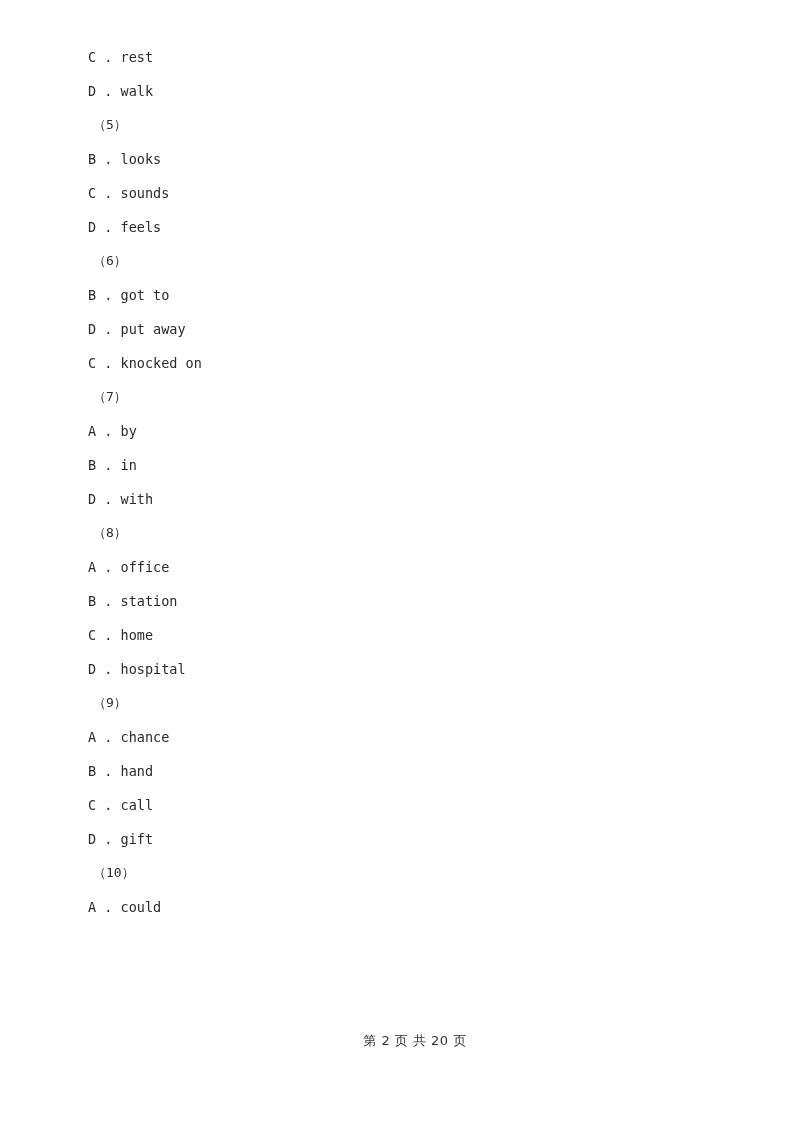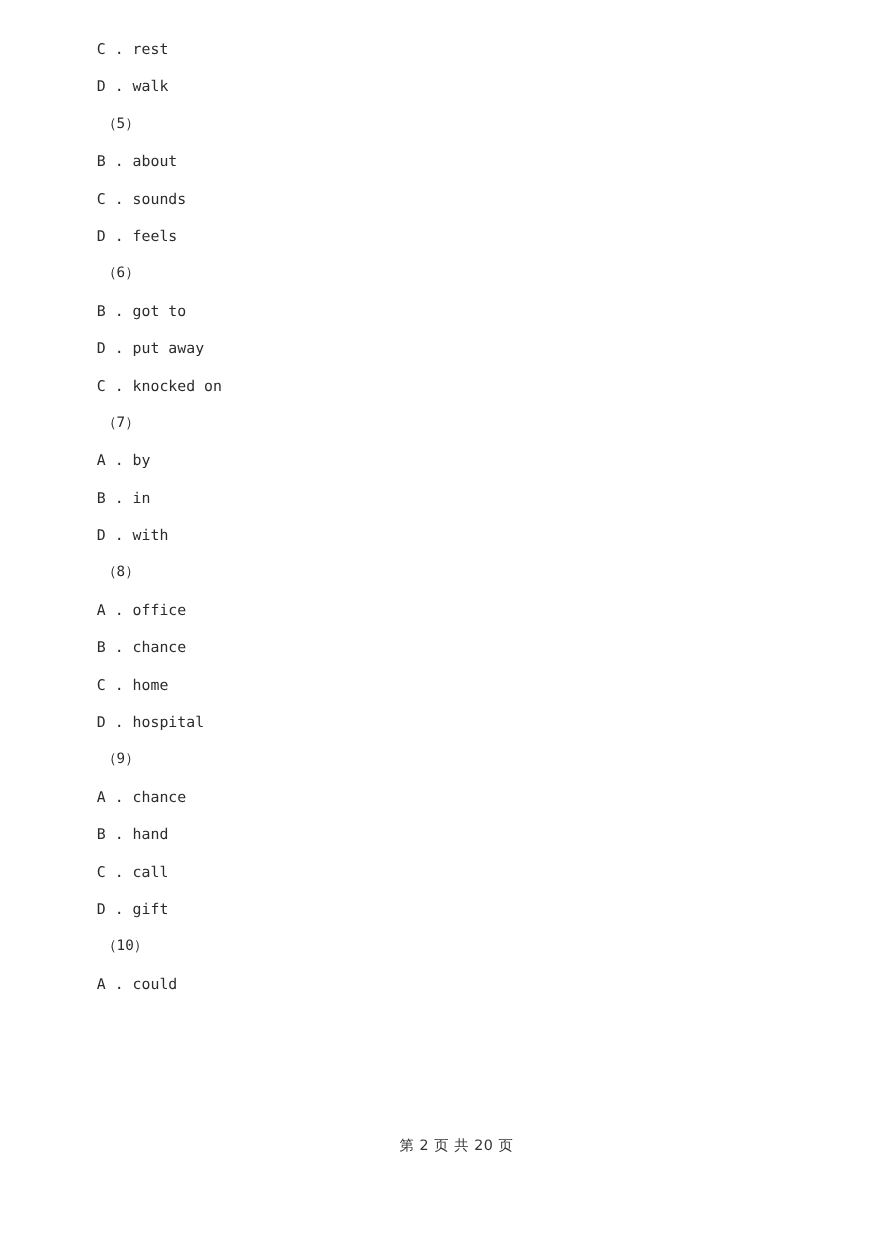--- a/index.html
+++ b/index.html
@@ -12,21 +12,21 @@
     position: relative;
     width: 800px;
     height: 1132px;
     background: #ffffff;
     overflow: hidden;
     font-family: "DejaVu Sans Mono", "Liberation Mono", monospace;
   }
   .content {
     position: absolute;
     left: 88px;
-    top: 28px;
+    top: 40px;
     width: 640px;
   }
   .line {
     height: 34px;
     line-height: 34px;
     font-size: 13.5px;
     color: #2b2b2b;
     white-space: pre;
     letter-spacing: 0px;
   }
@@ -53,34 +53,34 @@
 </style>
 </head>
 <body>
 
 <div class="page">
 
   <div class="content">
       <div class="line option">C . rest</div>
       <div class="line option">D . walk</div>
       <div class="line qnum">（5）</div>
-      <div class="line option">B . about</div>
+      <div class="line option">B . looks</div>
       <div class="line option">C . sounds</div>
       <div class="line option">D . feels</div>
       <div class="line qnum">（6）</div>
       <div class="line option">B . got to</div>
       <div class="line option">D . put away</div>
       <div class="line option">C . knocked on</div>
       <div class="line qnum">（7）</div>
       <div class="line option">A . by</div>
       <div class="line option">B . in</div>
       <div class="line option">D . with</div>
       <div class="line qnum">（8）</div>
       <div class="line option">A . office</div>
-      <div class="line option">B . chance</div>
+      <div class="line option">B . station</div>
       <div class="line option">C . home</div>
       <div class="line option">D . hospital</div>
       <div class="line qnum">（9）</div>
       <div class="line option">A . chance</div>
       <div class="line option">B . hand</div>
       <div class="line option">C . call</div>
       <div class="line option">D . gift</div>
       <div class="line qnum">（10）</div>
       <div class="line option">A . could</div>
     </div>

